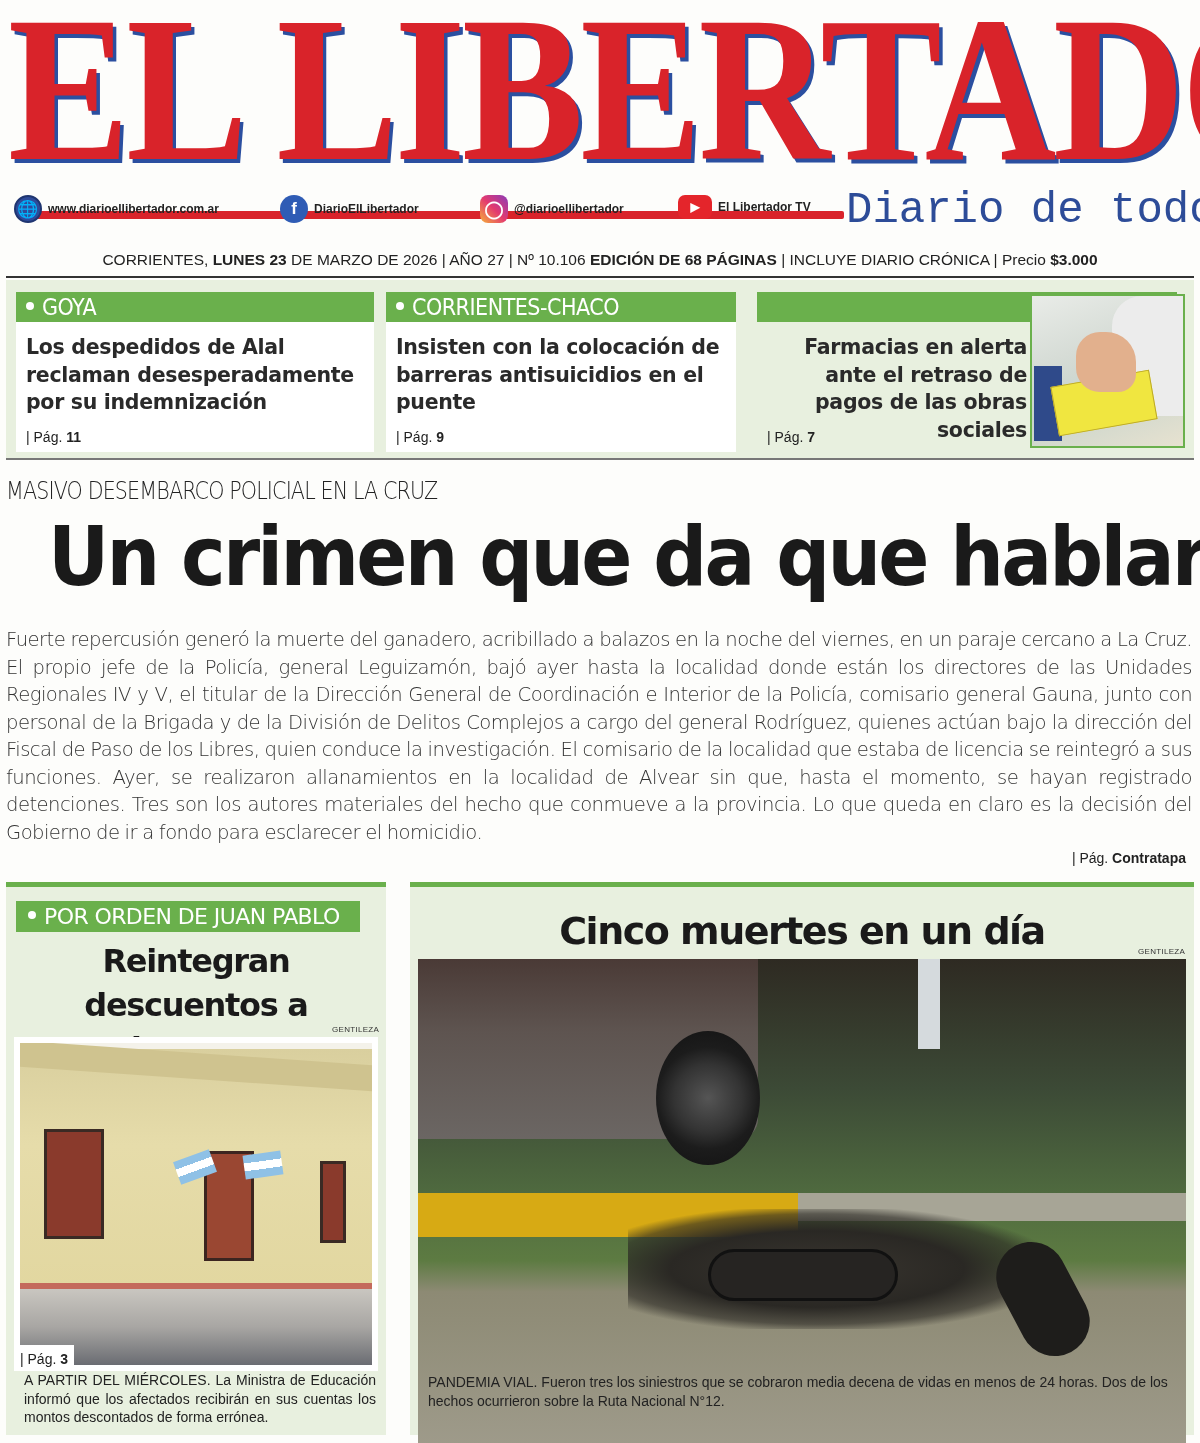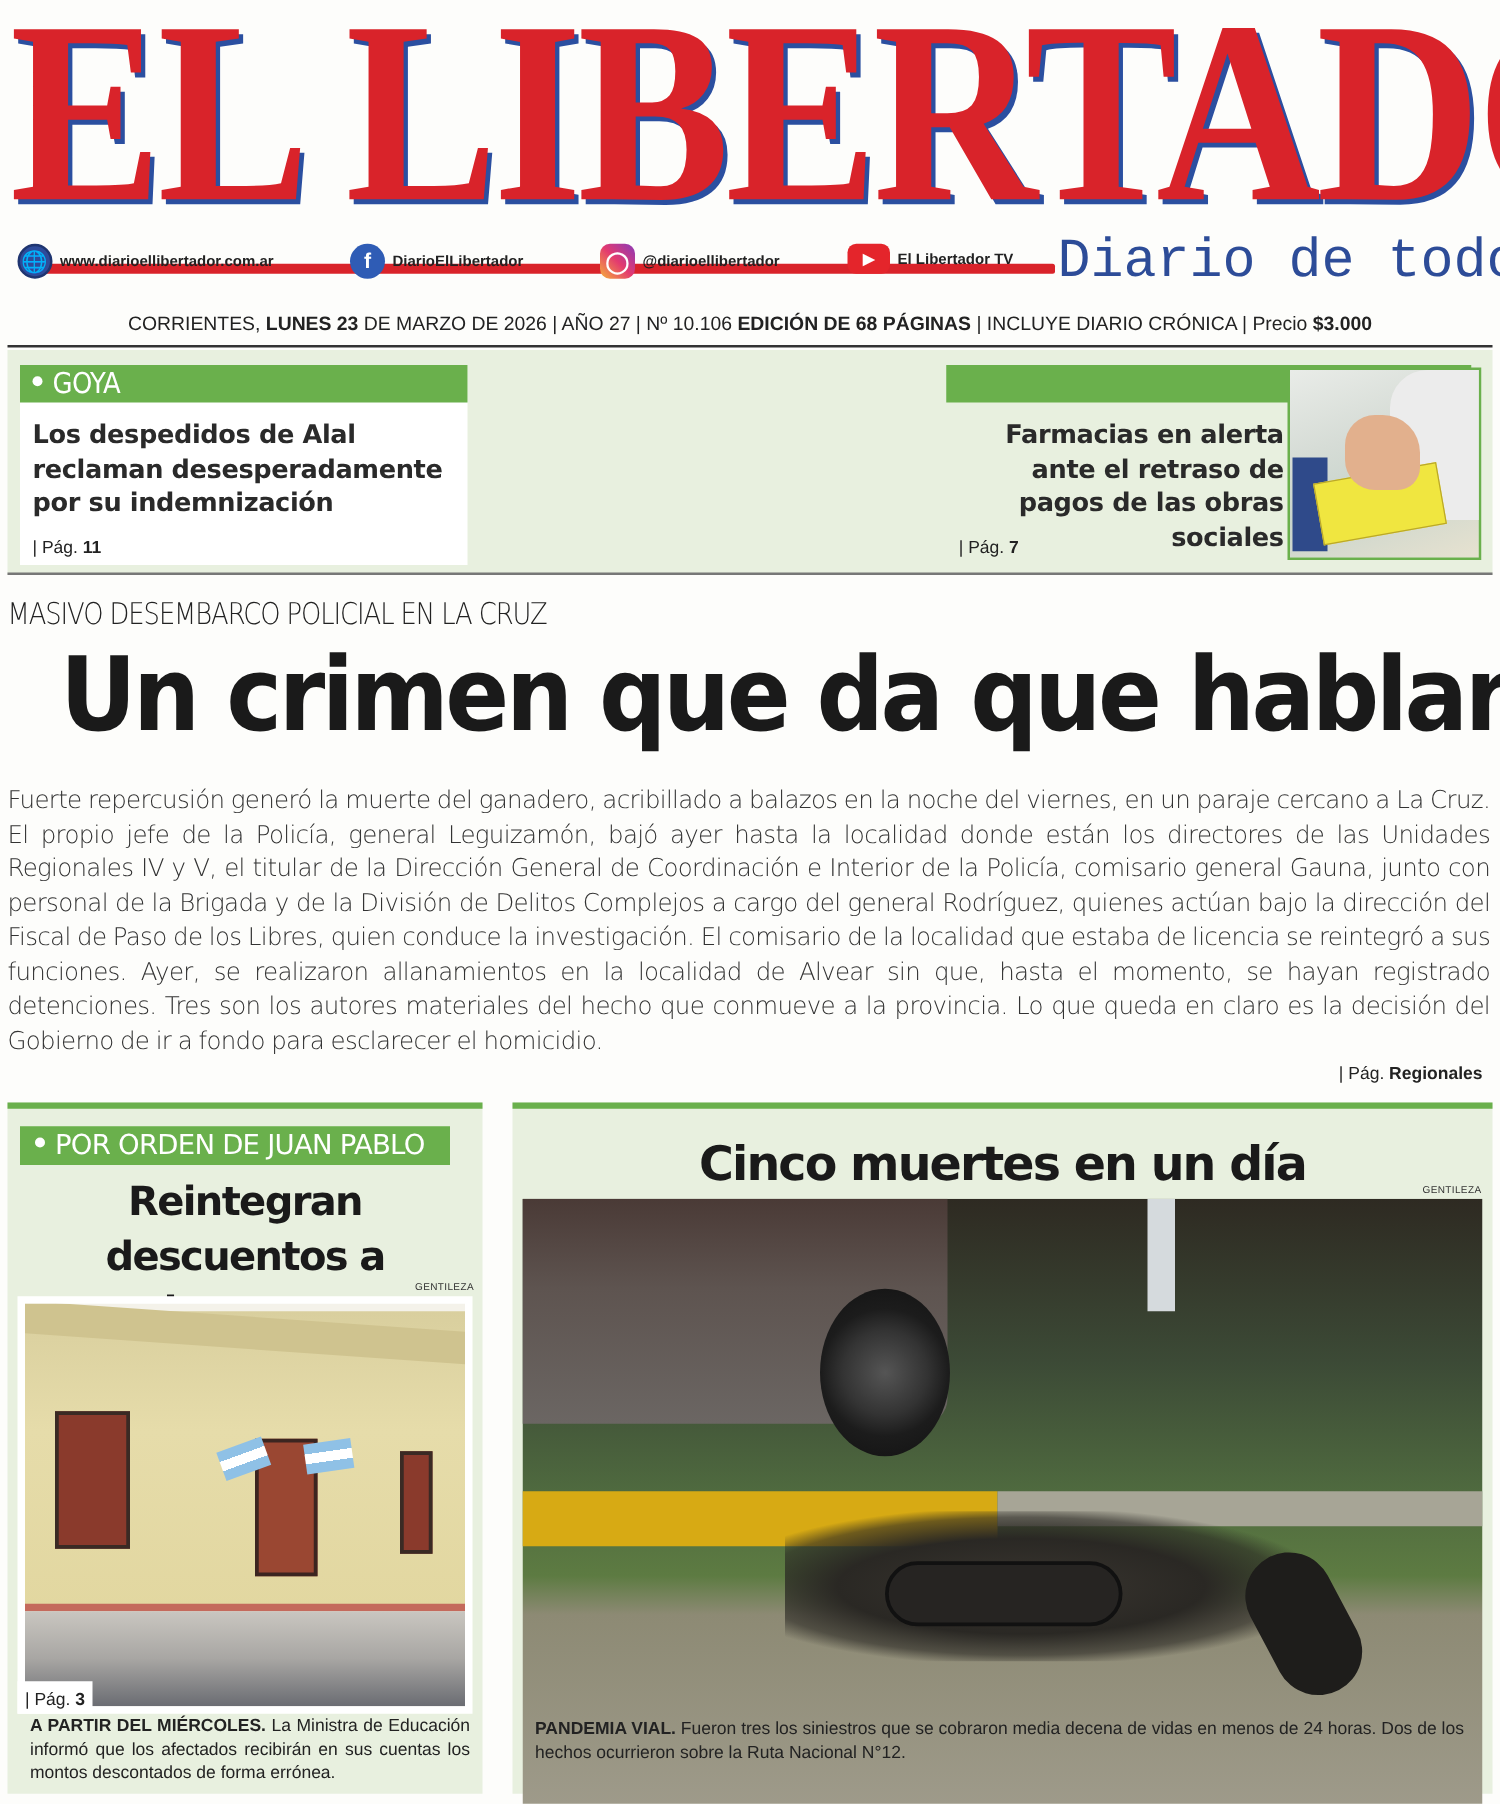--- a/index.html
+++ b/index.html
@@ -55,21 +55,21 @@
   .school { position: relative; width: 100%; height: 100%; overflow: hidden; background: #f4f2ea; }
   .school .wall { position: absolute; left: 0; top: 6px; width: 100%; height: 240px; background: linear-gradient(180deg, #d9cf9e 0%, #e6dcaa 40%, #e2d7a0 100%); }
   .school .cornice { position: absolute; left: 0; top: 10px; width: 100%; height: 26px; background: #cfc38f; transform: skewY(4deg); }
   .school .win { position: absolute; background: #8a3a2c; border: 3px solid #3a2a24; }
   .school .door { position: absolute; left: 184px; top: 108px; width: 50px; height: 110px; background: #9a4732; border: 3px solid #3c2520; }
   .school .flag { position: absolute; width: 38px; height: 24px; background: linear-gradient(180deg, #8fc1e6 33%, #fff 33%, #fff 66%, #8fc1e6 66%); }
   .school .street { position: absolute; left: 0; top: 246px; width: 100%; height: 76px; background: linear-gradient(180deg, #c9c6c0 0%, #a8a6a3 50%, #6a6c72 100%); }
   .school .curb { position: absolute; left: 0; top: 240px; width: 100%; height: 6px; background: #c46a5c; }
   .box-left .photo .pag, .box-right .photo .pag { position: absolute; left: 0; bottom: 0; background: #fff; padding: 6px 6px 4px 6px; font-size: 14px; color: #222; }
   .box-left .caption { position: absolute; left: 18px; top: 484px; width: 352px; font-size: 14px; line-height: 18.5px; color: #222; text-align: justify; }
-  .caption b { font-weight: bold; margin-top: 48px; }
+  .caption b { font-weight: normal; margin-top: 48px; }
 
   
   .box-right { position: absolute; left: 410px; top: 882px; width: 784px; height: 553px; background: #e8f0df; border-top: 5px solid #6ab04c; }
   .box-right .headline { position: absolute; left: 0; top: 22px; width: 784px; text-align: center; font-size: 38px; font-weight: bold; color: #1a1a1a; font-family: "DejaVu Sans", sans-serif; letter-spacing: -1.5px; white-space: nowrap; }
   .box-right .photo { position: absolute; left: 8px; top: 72px; width: 768px; height: 520px; overflow: hidden; }
   .crash { position: relative; width: 100%; height: 100%; background: linear-gradient(180deg, #2e2a22 0%, #3c4a36 25%, #4f6a3f 45%, #5d7b42 58%, #8d8a74 64%, #a29e8f 100%); }
   .crash .car { position: absolute; left: 0; top: 0; width: 340px; height: 180px; background: linear-gradient(180deg, #4a3a36 0%, #5e5450 40%, #6b6663 100%); border-radius: 0 0 20px 0; }
   .crash .wheel { position: absolute; left: 238px; top: 72px; width: 104px; height: 134px; border-radius: 50%; background: radial-gradient(circle, #555 0%, #333 40%, #1c1c1c 60%, #111 100%); }
   .crash .yellow { position: absolute; left: 0; top: 234px; width: 380px; height: 44px; background: #d7aa14; }
   .crash .curbstone { position: absolute; left: 380px; top: 234px; width: 388px; height: 28px; background: #a7a596; }
@@ -111,37 +111,42 @@
   <span>CORRIENTES, </span><b>LUNES 23</b><span> DE MARZO DE 2026 | AÑO 27 | Nº 10.106 </span><b>EDICIÓN DE 68 PÁGINAS</b><span> | INCLUYE DIARIO CRÓNICA | Precio </span><b>$3.000</b>
 </div>
 <div class="rule-top"></div>
 
 <section class="teasers">
   <article class="teaser" style="left:10px; width:358px;">
     <div class="kicker"><span class="dot"></span><span>GOYA</span></div>
     <div class="body">Los despedidos de Alal reclaman desesperadamente por su indemnización</div>
     <div class="pag"><span>| Pág. </span><b>11</b></div>
   </article>
+  <article class="teaser" style="left:380px; width:350px;">
+    <div class="kicker"><span class="dot"></span><span>CORRIENTES-CHACO</span></div>
+    <div class="body">Insisten con la colocación de barreras antisuicidios en el puente</div>
+    <div class="pag"><span>| Pág. </span><b>9</b></div>
+  </article>
   <article class="teaser crisis" style="left:751px; width:420px;">
     <div class="kicker" style="width:420px;"><span class="dot"></span><span>CRISIS</span></div>
     <div class="body" style="width:280px;">Farmacias en alerta ante el retraso de pagos de las obras sociales</div>
     <div class="pag"><span>| Pág. </span><b>7</b></div>
   </article>
   <div class="crisis-photo">
     <div class="sleeve"></div>
     <div class="box2"></div>
     <div class="box"></div>
     <div class="hand"></div>
   </div>
 </section>
 
 <div class="lead-kicker">MASIVO DESEMBARCO POLICIAL EN LA CRUZ</div>
 <h1 class="lead-headline">Un crimen que da que hablar</h1>
 <p class="lead-body">Fuerte repercusión generó la muerte del ganadero, acribillado a balazos en la noche del viernes, en un paraje cercano a La Cruz. El propio jefe de la Policía, general Leguizamón, bajó ayer hasta la localidad donde están los directores de las Unidades Regionales IV y V, el titular de la Dirección General de Coordinación e Interior de la Policía, comisario general Gauna, junto con personal de la Brigada y de la División de Delitos Complejos a cargo del general Rodríguez, quienes actúan bajo la dirección del Fiscal de Paso de los Libres, quien conduce la investigación. El comisario de la localidad que estaba de licencia se reintegró a sus funciones. Ayer, se realizaron allanamientos en la localidad de Alvear sin que, hasta el momento, se hayan registrado detenciones. Tres son los autores materiales del hecho que conmueve a la provincia. Lo que queda en claro es la decisión del Gobierno de ir a fondo para esclarecer el homicidio.</p>
-<div class="lead-pag"><span>| Pág. </span><b>Regionales</b></div>
+<div class="lead-pag"><span>| Pág. </span><b>Contratapa</b></div>
 
 <section class="box-left">
   <div class="kicker"><span class="dot"></span><span>POR ORDEN DE JUAN PABLO</span></div>
   <h2 class="headline">Reintegran descuentos a docentes</h2>
   <div class="credit" style="left:326px; top:138px;">GENTILEZA</div>
   <div class="photo">
     <div class="school">
       <div class="wall"></div>
       <div class="cornice"></div>
       <div class="win" style="left:24px; top:86px; width:60px; height:110px;"></div>

